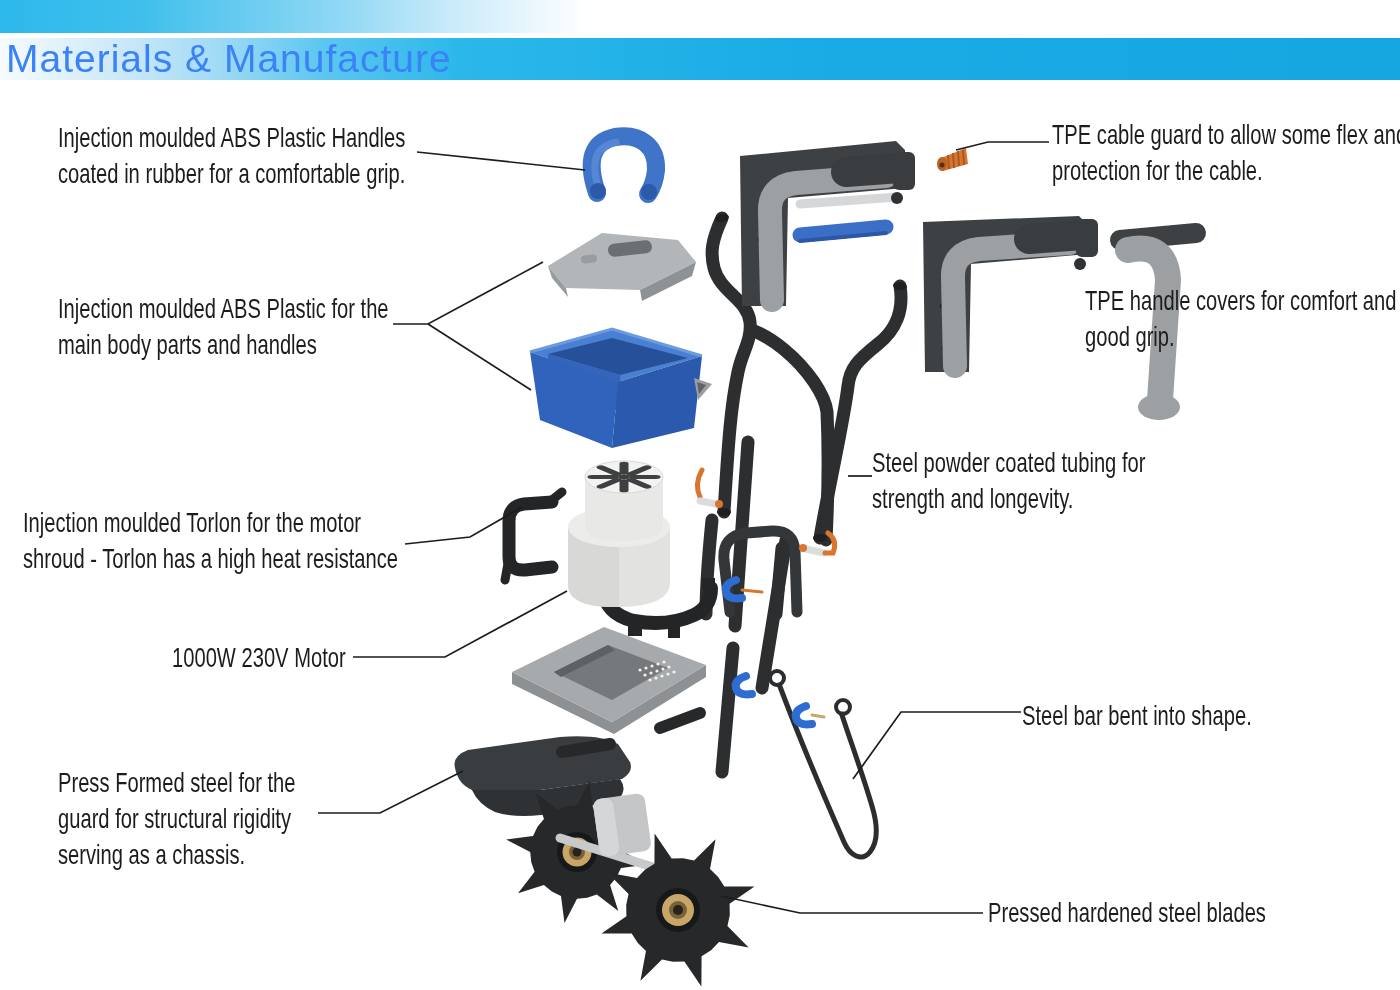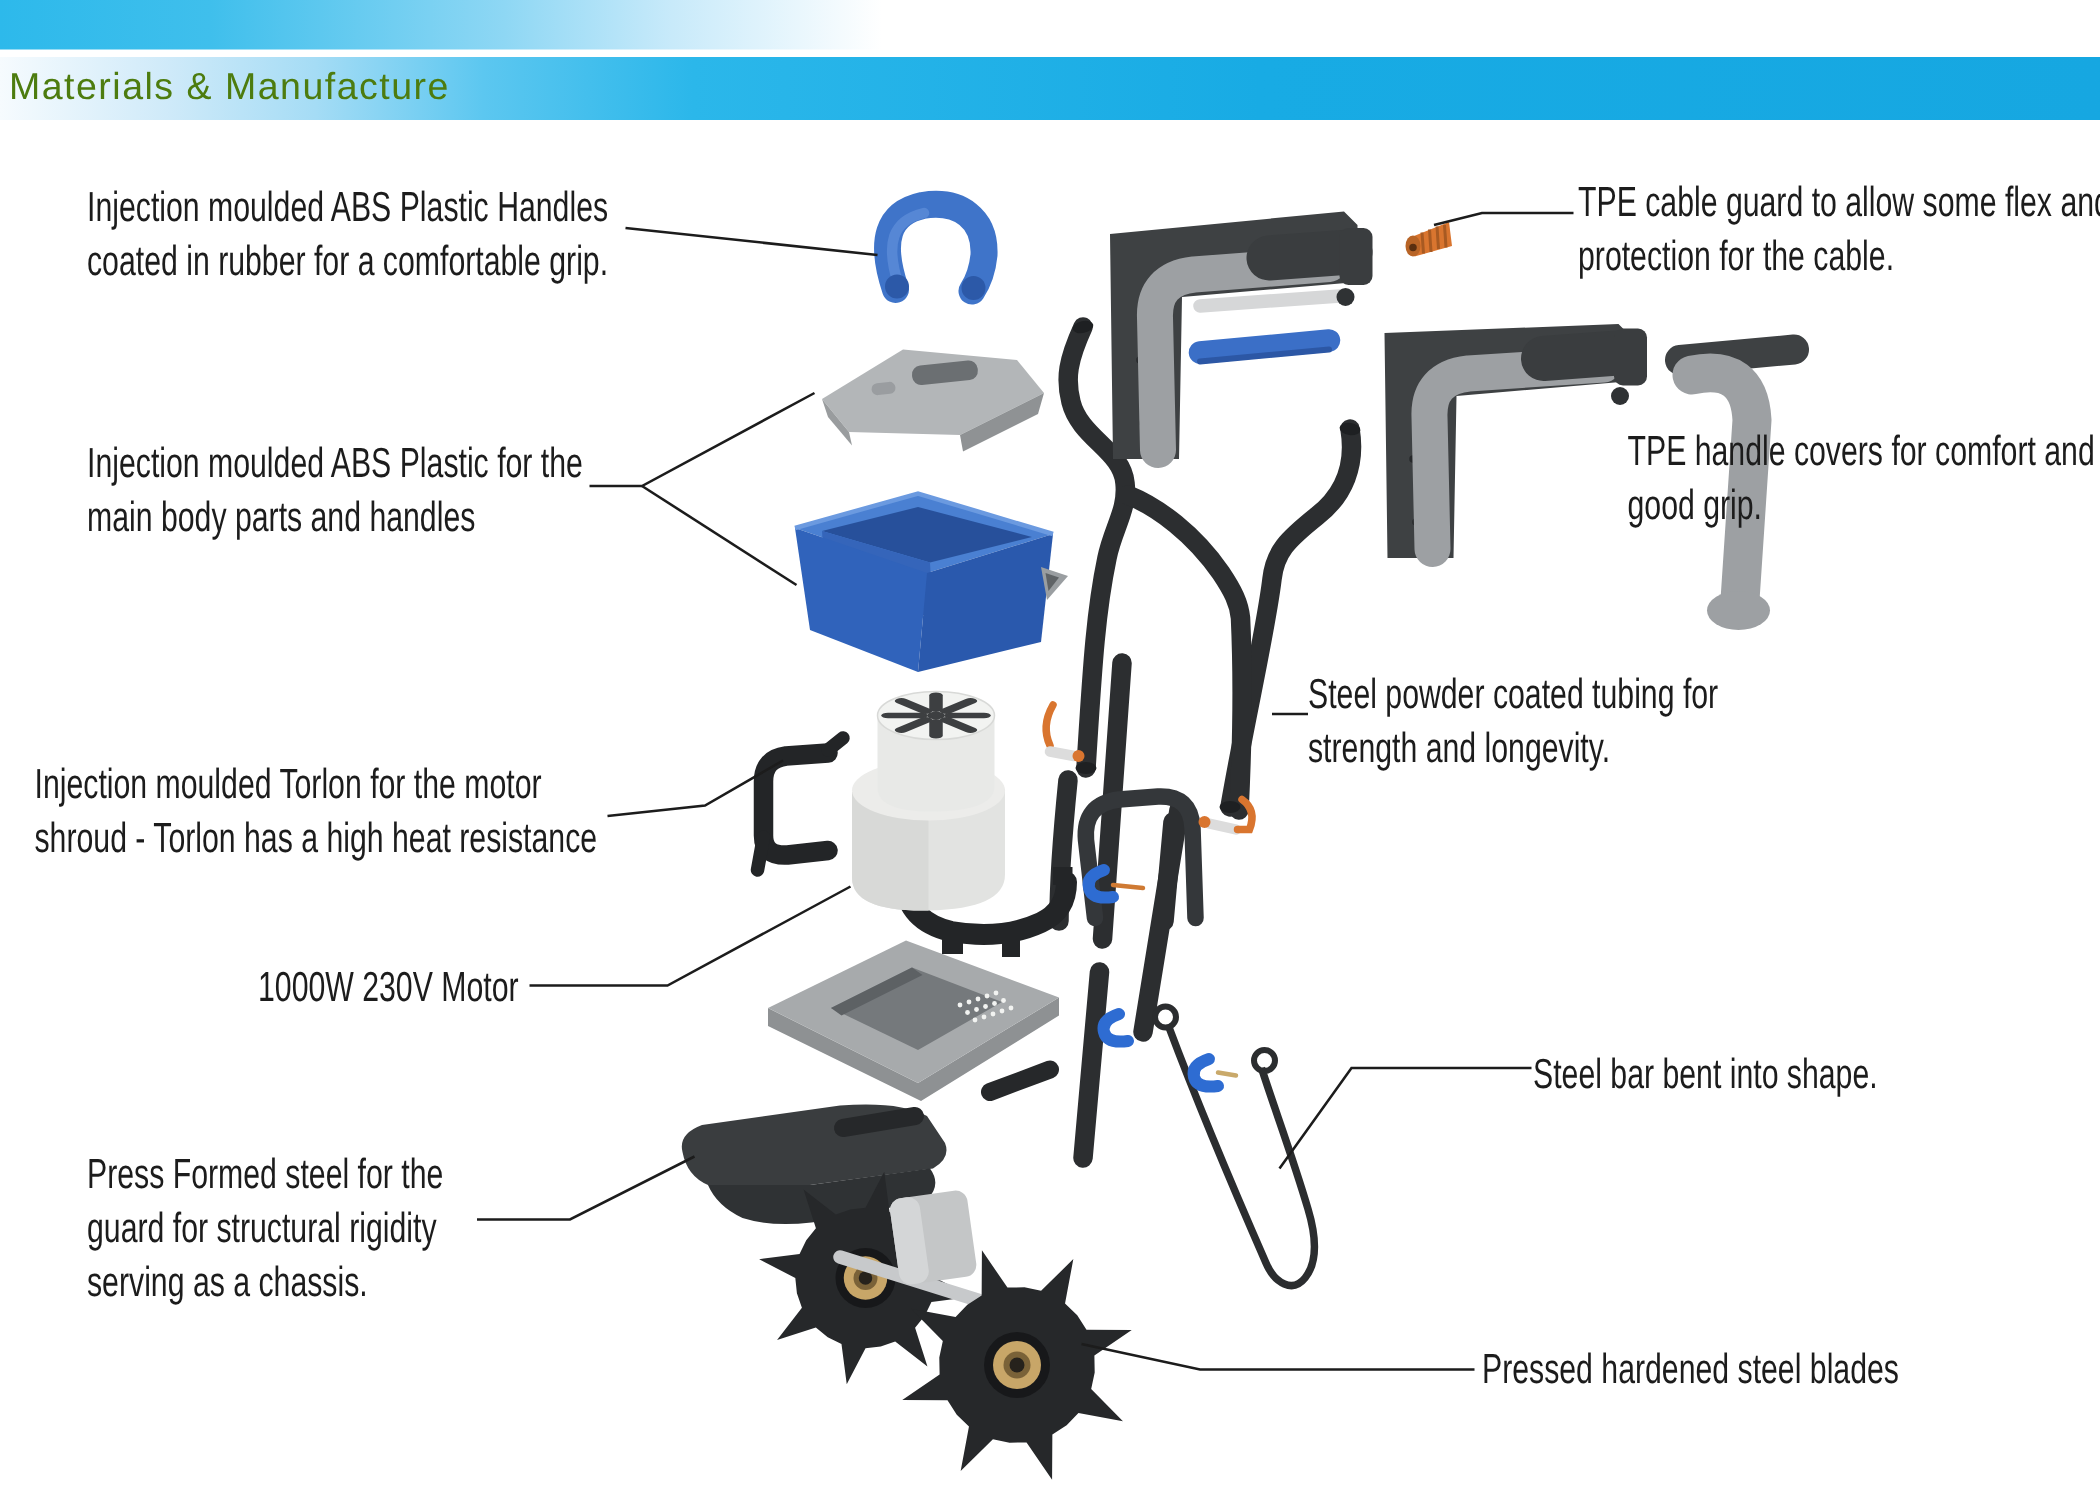--- a/index.html
+++ b/index.html
@@ -10,21 +10,21 @@
   .bar-top{
     position:absolute;left:0;top:0;width:1400px;height:33px;
     background:linear-gradient(90deg,#2db9eb 0%,#3fbfec 10%,#8ed7f4 24%,#c8eafa 32%,#ffffff 42%,#ffffff 100%);
   }
   .bar-title{
     position:absolute;left:0;top:38px;width:1400px;height:42px;
     background:linear-gradient(90deg,#f6fbfe 0%,#cfeaf9 8%,#a5dcf5 15%,#5cc7f0 23%,#2bb7ea 33%,#18abe4 60%,#16a7e1 100%);
   }
   .page-title{
     position:absolute;left:6px;top:37px;height:42px;line-height:43px;
-    font-size:25px;letter-spacing:1px;color:#4d7c0f;white-space:nowrap;
+    font-size:39px;letter-spacing:1px;color:#3b82f6;white-space:nowrap;
   }
   .diagram-svg{position:absolute;left:0;top:0;width:1400px;height:990px;}
   .ann{
     position:absolute;font-size:28px;line-height:36px;color:#1c1c1c;
     transform:scaleX(0.72);transform-origin:left top;white-space:nowrap;
   }
   .ann span{display:block;}
 </style>
 </head>
 <body>

